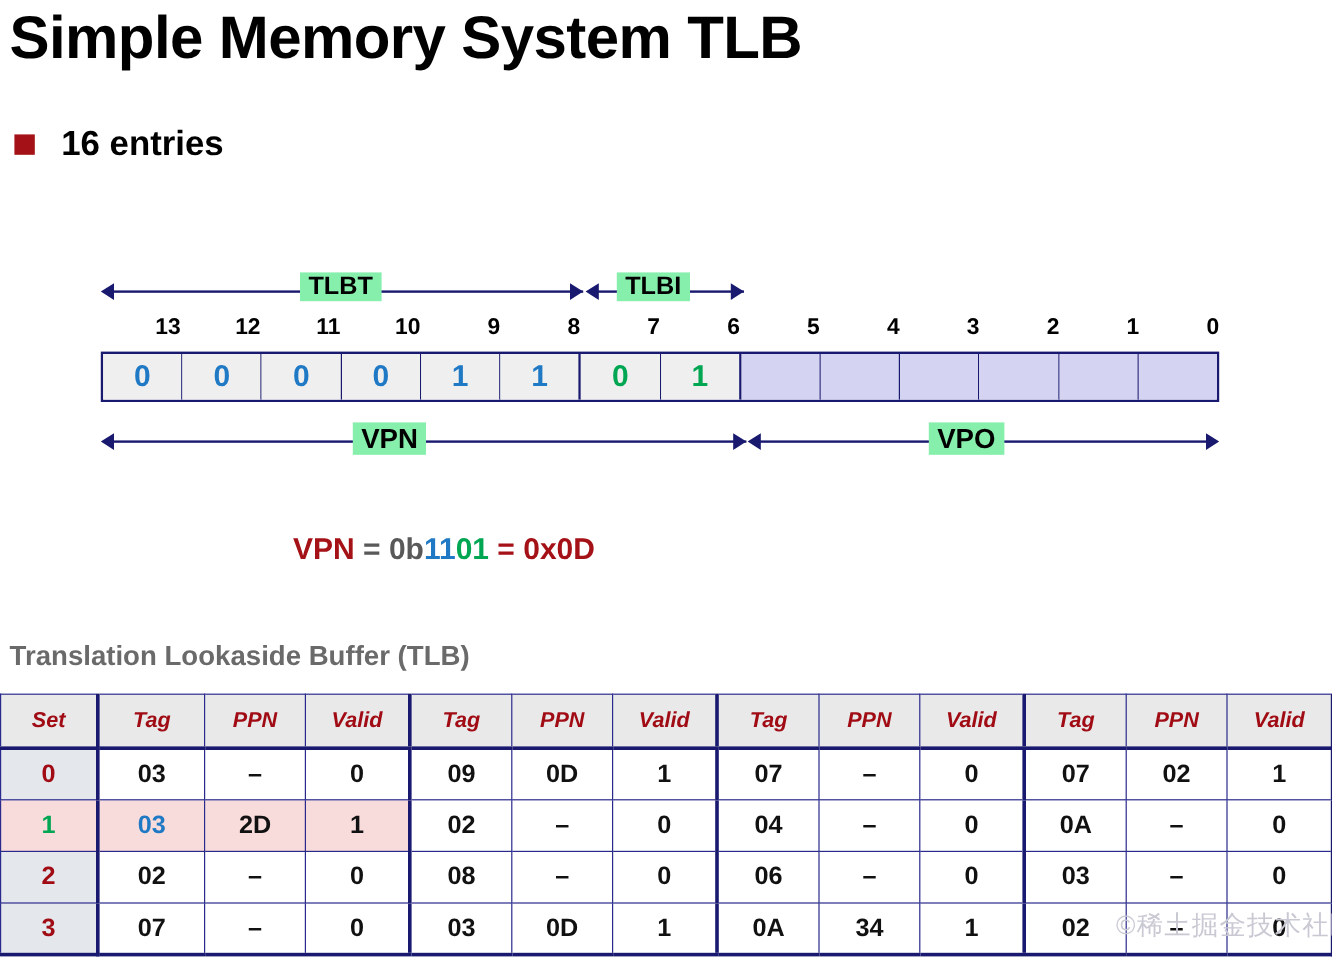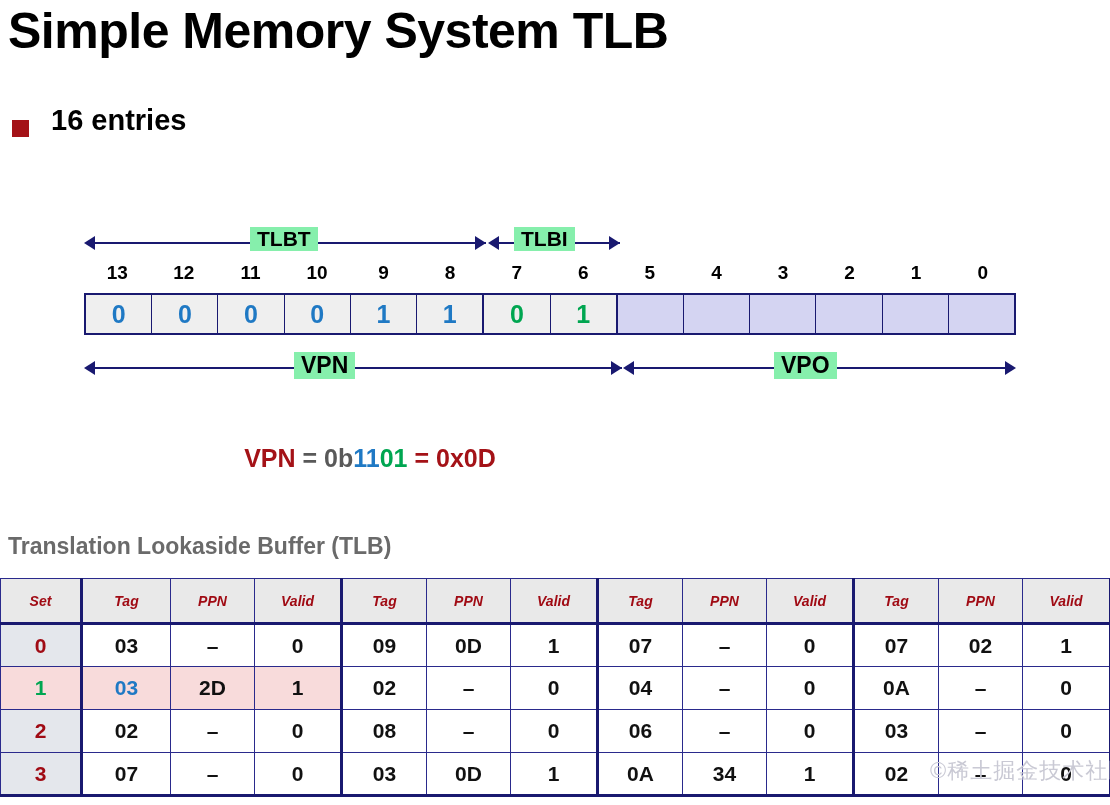--- a/index.html
+++ b/index.html
@@ -18,21 +18,21 @@
     letter-spacing: -0.5px; white-space: nowrap;
   }
 
   
   .bullet-row { position: absolute; display: flex; align-items: center; }
   .bullet-sq {
     width: 17px; height: 17px; background: #A41217; margin-right: 22px;
     flex: 0 0 auto;
   }
   .bullet-text { font-size: 29px; font-weight: bold; color: #000; white-space: nowrap; }
-  #bullet-0 { left: 12px; top: 104px; align-items: flex-end; }
+  #bullet-0 { left: 12px; top: 104px; }
   #bullet-1 { left: 12px; top: 164px; }
 
   
   #bitdiagram { position: absolute; left: 84px; top: 228px; width: 932px; }
 
   .seg-arrows { position: relative; height: 30px; width: 932px; }
   .arrow-line {
     position: absolute; top: 14px; height: 2px; background: #191970;
   }
   .arrow-head {
@@ -41,21 +41,21 @@
   }
   .arrow-head.left  { border-right: 11px solid #191970; }
   .arrow-head.right { border-left: 11px solid #191970; }
   .seg-label {
     position: absolute; top: -1px; font-size: 21px; font-weight: bold;
     color: #000; background: #86efac; padding: 0 7px; white-space: nowrap;
   }
 
   .bit-numbers { position: relative; height: 28px; width: 932px; margin-top: 4px; }
   .bit-num {
-    position: absolute; top: 0; width: 66.57px; text-align: center;
+    position: absolute; top: 0; width: 66.57px; text-align: right;
     font-size: 19px; font-weight: bold; color: #000;
   }
 
   .bit-cells {
     display: flex; width: 932px; height: 42px;
     border: 2px solid #191970; margin-top: 3px;
   }
   .bit-cell {
     flex: 1 1 0; border-right: 1.5px solid #191970;
     display: flex; align-items: center; justify-content: center;
@@ -93,21 +93,21 @@
   }
   #tlb-table td {
     border: 1.5px solid #2A2A8C;
     height: 43px; text-align: center; vertical-align: middle;
     font-size: 21px; font-weight: bold; color: #111;
     background: #ffffff;
   }
   #tlb-table td.grp-edge { border-left: 3px solid #191970; }
   #tlb-table tr.hdr td {
     background: #E9E9E9; color: #A00B14;
-    font-style: italic; font-size: 14px; height: 45px;
+    font-style: italic; font-size: 18px; height: 45px;
     border-bottom: 3px solid #191970;
   }
   #tlb-table td.setcell {
     background: #E4E7EC; color: #A00B14;
     border-right: 3px solid #191970;
   }
   #tlb-table tr.hdr td.setcell { background: #E9E9E9; }
   #tlb-table tr.hl td { background: #F8DBDB; }
   #tlb-table tr.hl td.setcell { background: #F8DBDB; color: #00A651; }
   #tlb-table td.hl-orange { background: #FBB900; color: #111; }

